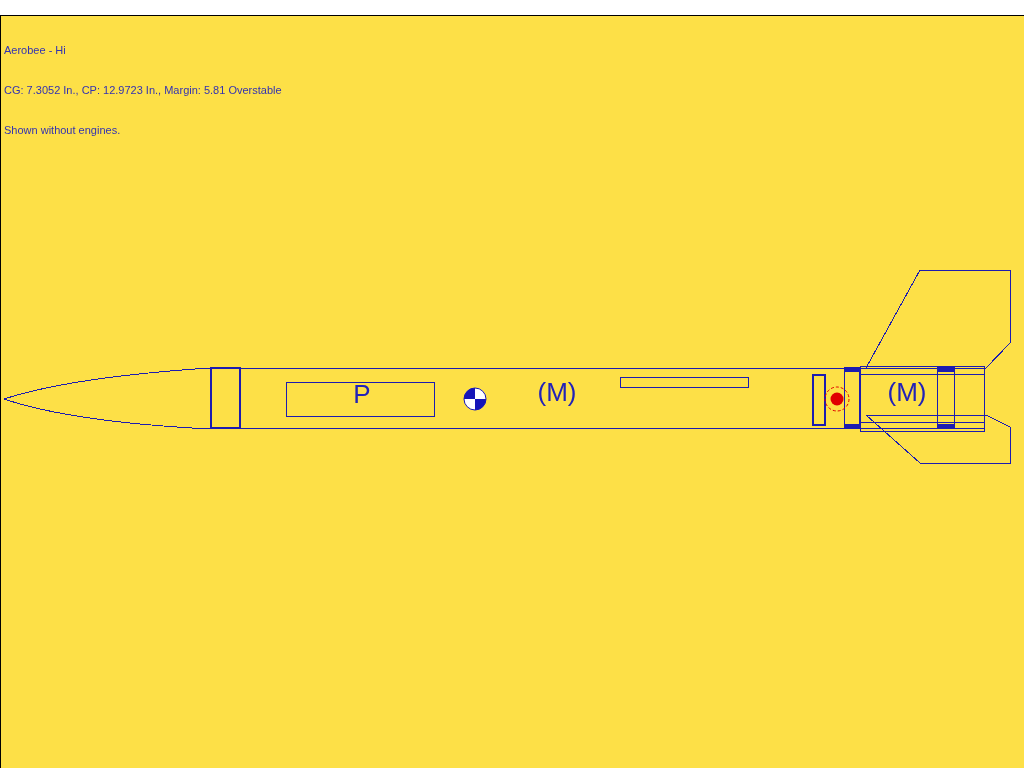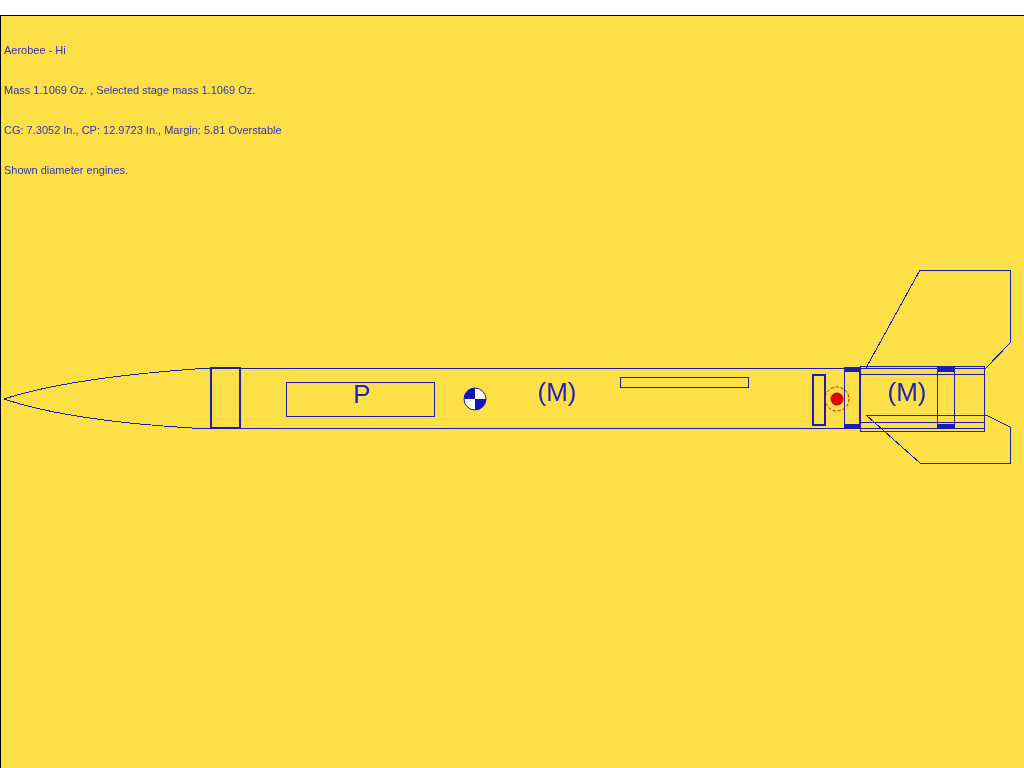--- a/index.html
+++ b/index.html
@@ -44,23 +44,22 @@
     fill: #2222b8;
   }
 </style>
 </head>
 <body>
 
 <div class="stage">
 
   <div class="header">
     <div>Aerobee - Hi</div>
-    <div>Mass 1.1069 Oz. , Selected stage mass 1.1069 Oz.</div>
     <div>CG: 7.3052 In., CP: 12.9723 In., Margin: 5.81 Overstable</div>
-    <div>Shown diameter engines.</div>
+    <div>Shown without engines.</div>
   </div>
 
   <svg class="canvas" width="1024" height="768" viewBox="0 0 1024 768">
 
     <g stroke="#1c1cb0" fill="none" stroke-width="1" shape-rendering="crispEdges">
 
       <path d="M210,353 Q72,362 4,384 Q72,407 210,414"></path>
 
       <rect x="210.5" y="353.5" width="774" height="60"></rect>
 

